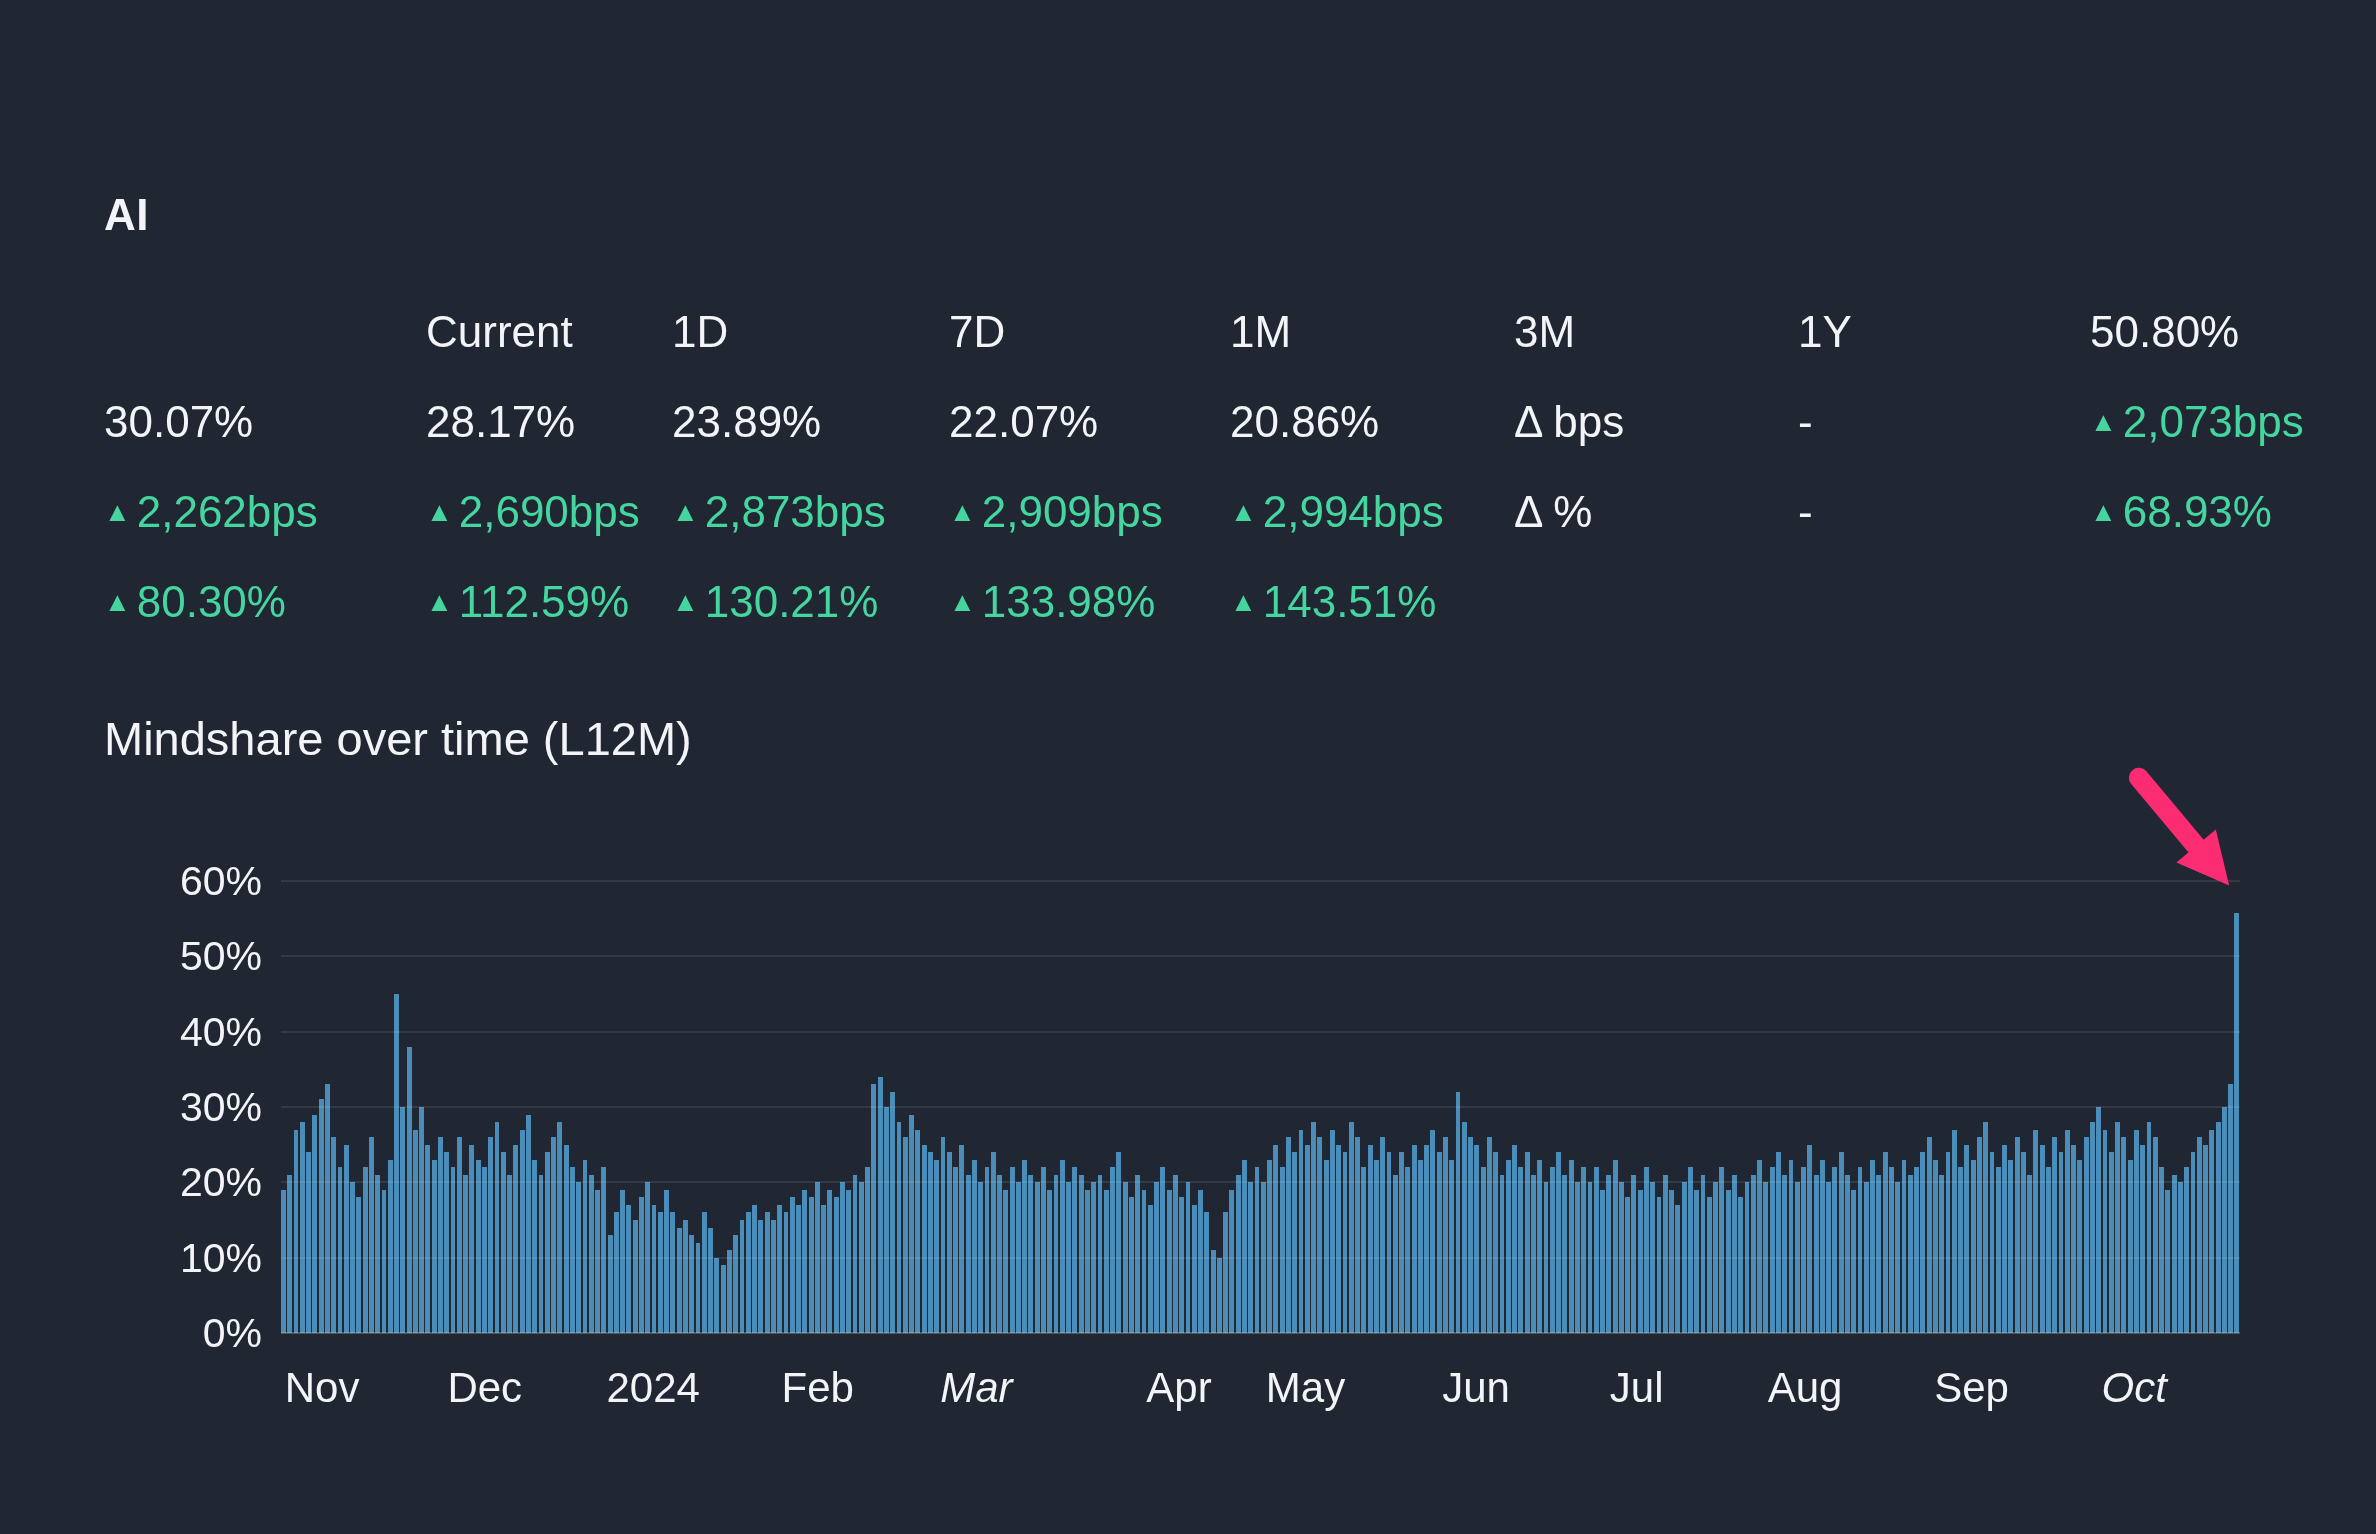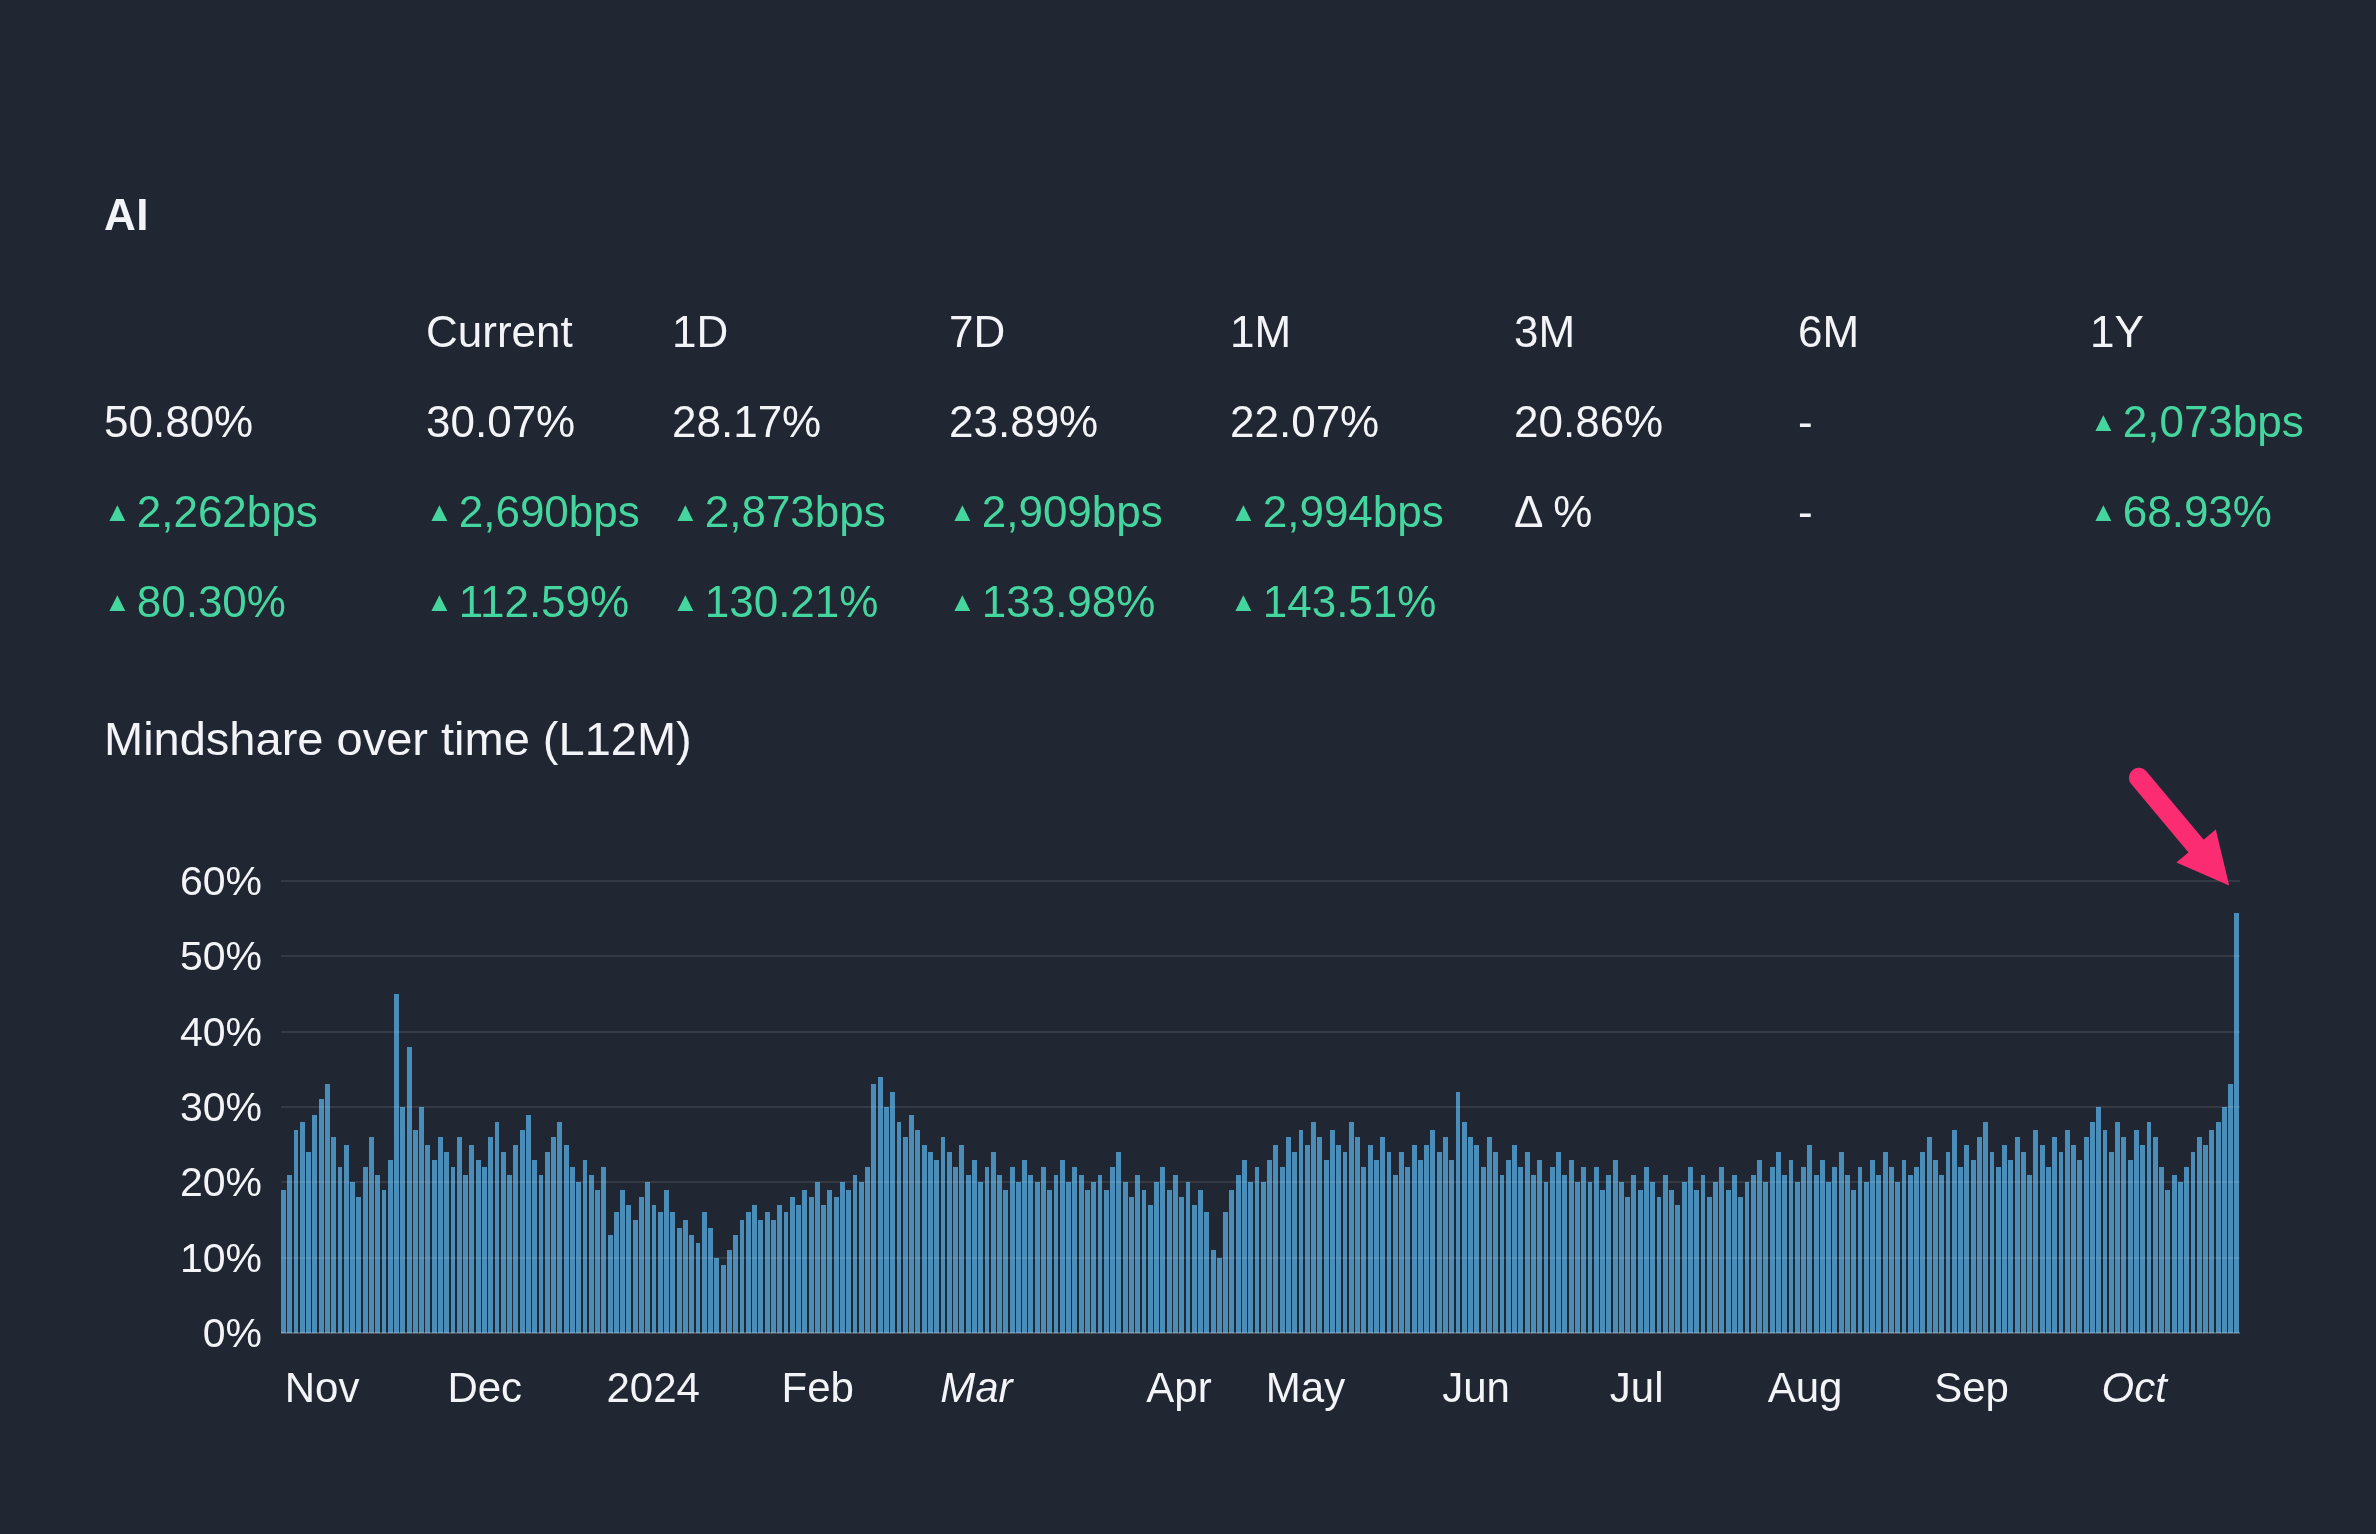--- a/index.html
+++ b/index.html
@@ -59,30 +59,30 @@
   <div class="title">AI</div>
 
   <div class="stats-table">
 
     <div class="cell"></div>
     <div class="cell">Current</div>
     <div class="cell">1D</div>
     <div class="cell">7D</div>
     <div class="cell">1M</div>
     <div class="cell">3M</div>
-    <div class="cell">6M</div>
     <div class="cell">1Y</div>
 
     <div class="cell">50.80%</div>
     <div class="cell">30.07%</div>
     <div class="cell">28.17%</div>
     <div class="cell">23.89%</div>
     <div class="cell">22.07%</div>
     <div class="cell">20.86%</div>
 
+    <div class="cell">Δ bps</div>
     <div class="cell dash">-</div>
     <div class="cell delta-cell">
         <span class="tri">▲</span>
         <span>2,073bps</span>
       </div>
     <div class="cell delta-cell">
         <span class="tri">▲</span>
         <span>2,262bps</span>
       </div>
     <div class="cell delta-cell">

